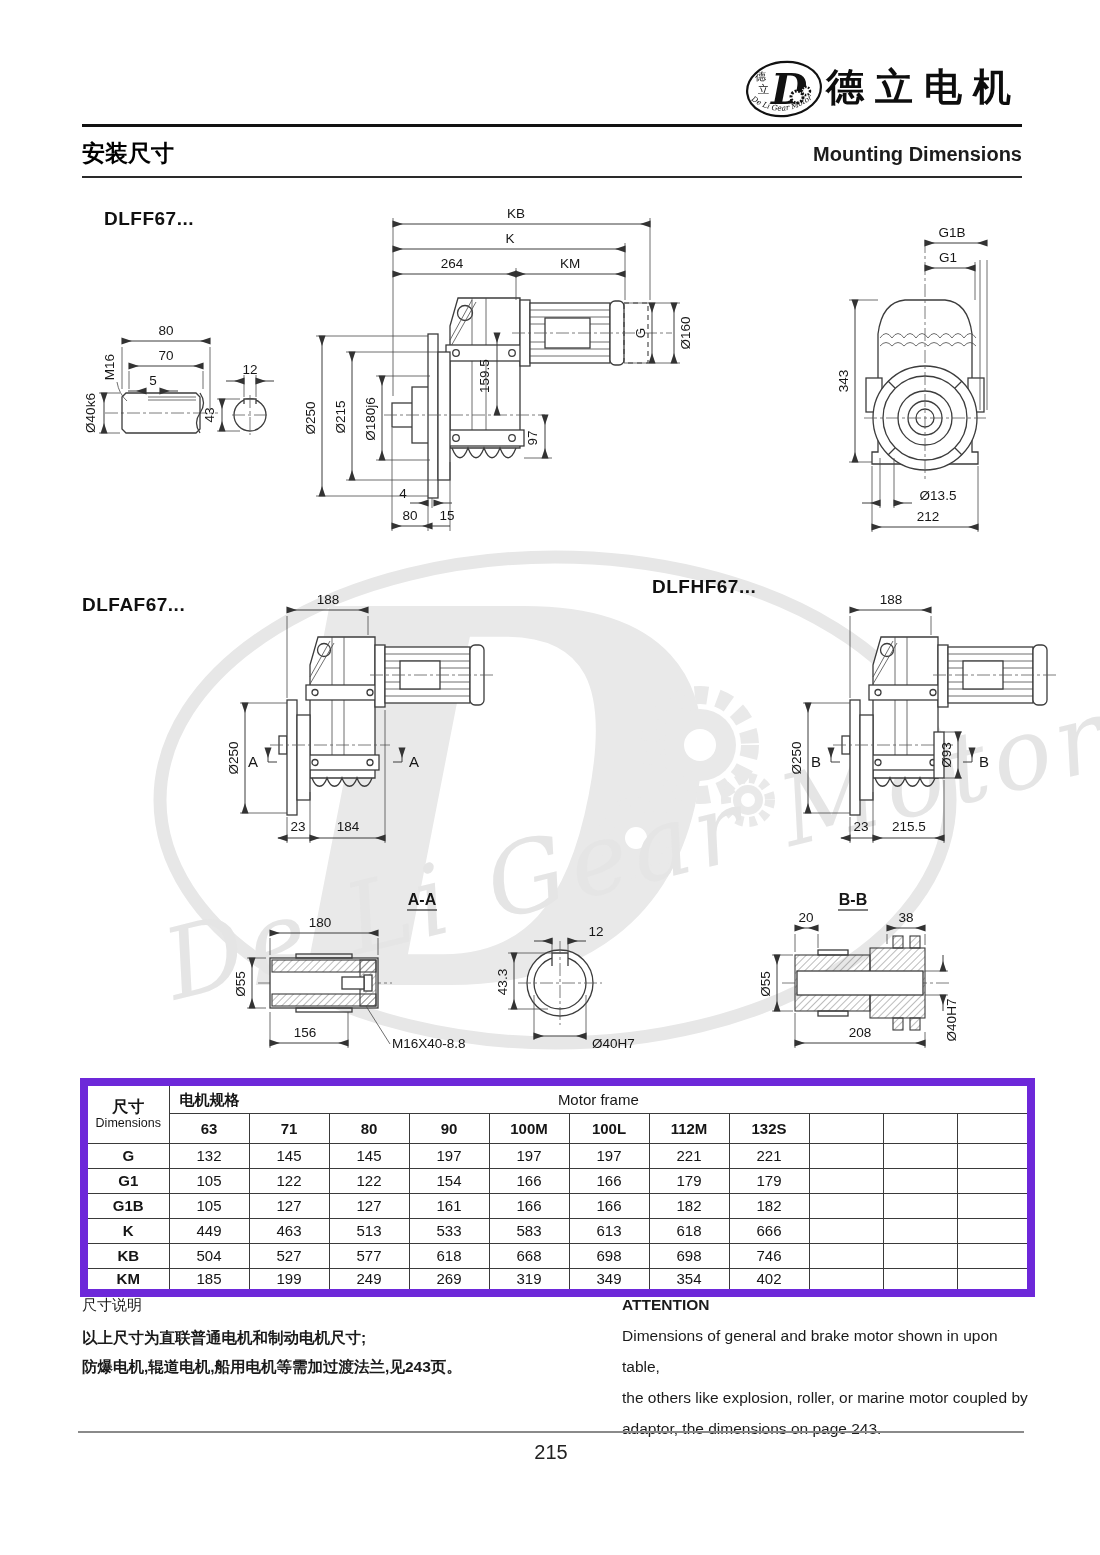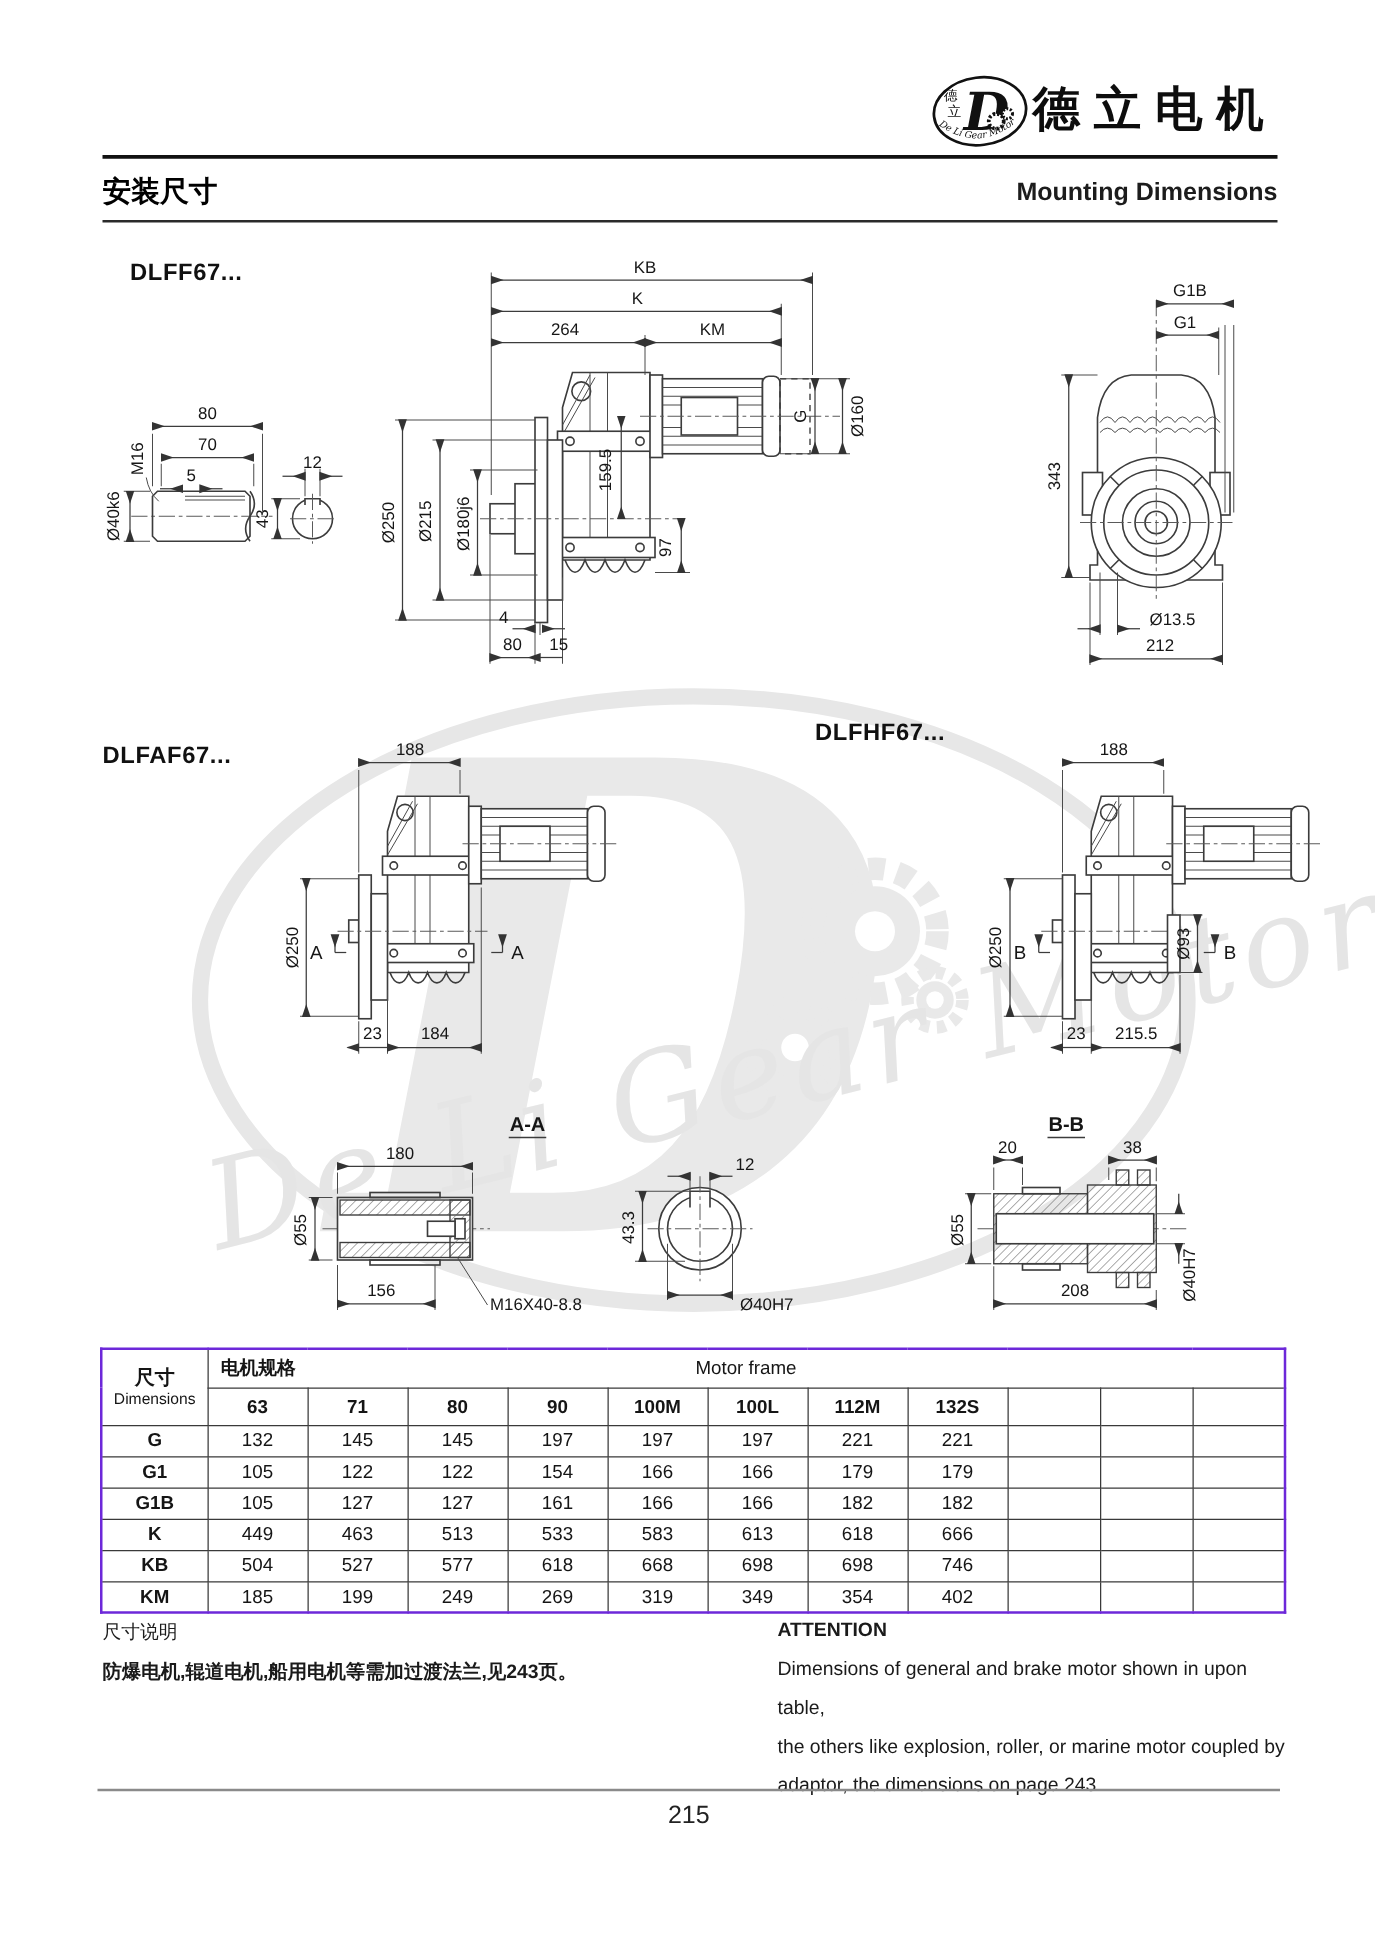--- a/index.html
+++ b/index.html
@@ -26,21 +26,21 @@
   .ht{fill:url(#hat);stroke:#3c3c3c;stroke-width:1.1;}
   text.d{font-family:"Liberation Sans",sans-serif;font-size:13.5px;fill:#161616;}
   text.dm{text-anchor:middle;}
   text.sec{font-family:"Liberation Sans",sans-serif;font-size:16px;font-weight:bold;fill:#161616;text-anchor:middle;}
   text.mk{font-family:"Liberation Sans",sans-serif;font-size:15px;fill:#161616;text-anchor:middle;}
   
   .wm{fill:#e9e9e9;}
   .wml{stroke:#e7e7e7;fill:none;}
   
   #tblwrap{left:80px;top:1078px;}
-  table.dimtable{border-collapse:collapse;table-layout:fixed;width:947px;border:2px solid #6d28d9;
+  table.dimtable{border-collapse:collapse;table-layout:fixed;width:947px;border:8px solid #6d28d9;
                  font-family:"Liberation Sans",sans-serif;}
   table.dimtable th,table.dimtable td{border:1px solid #3a3a3a;text-align:center;padding:0;
                  font-size:15px;color:#151515;overflow:hidden;white-space:nowrap;}
   tr.h1{height:31px;} tr.h2{height:30px;} tr.dr{height:25px;}
   td.lab,th.lab{font-weight:bold;}
   td.val{font-weight:normal;}
   th.spec{position:relative;font-weight:normal;}
   th.spec .cn{position:absolute;left:10px;top:5px;font-weight:bold;}
   th.spec .en{font-weight:normal;}
   .dimhead .l1{font-size:16px;font-weight:bold;line-height:18px;}
@@ -591,20 +591,21 @@
         <td class="val"></td>
         <td class="val"></td>
         <td class="val"></td>
       </tr>
     </tbody>
       </table>
   </div>
 
   <div class="abs ovl" id="notes-cn">
     <div class="t">尺寸说明</div>
+    <div class="l">以上尺寸为直联普通电机和制动电机尺寸;</div>
     <div class="l">防爆电机,辊道电机,船用电机等需加过渡法兰,见243页。</div>
   </div>
   <div class="abs ovl" id="notes-en">
     <div class="t">ATTENTION</div>
     <div class="l">Dimensions of general and brake motor shown in upon table,</div>
     <div class="l">the others like explosion, roller, or marine motor coupled by</div>
     <div class="l">adaptor, the dimensions on page 243.</div>
   </div>
 
   <div class="abs ovl" id="rule-foot"></div>

